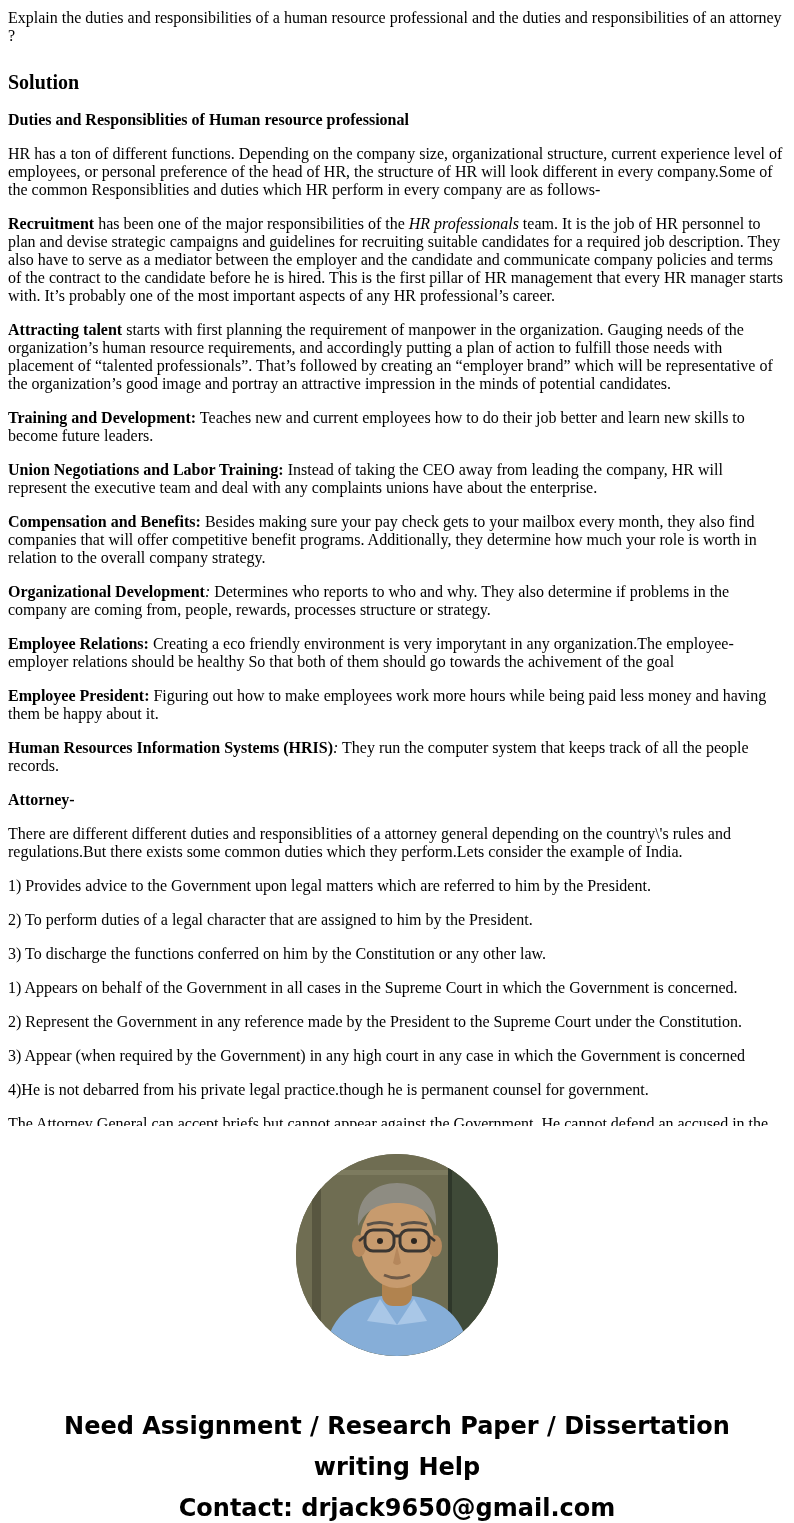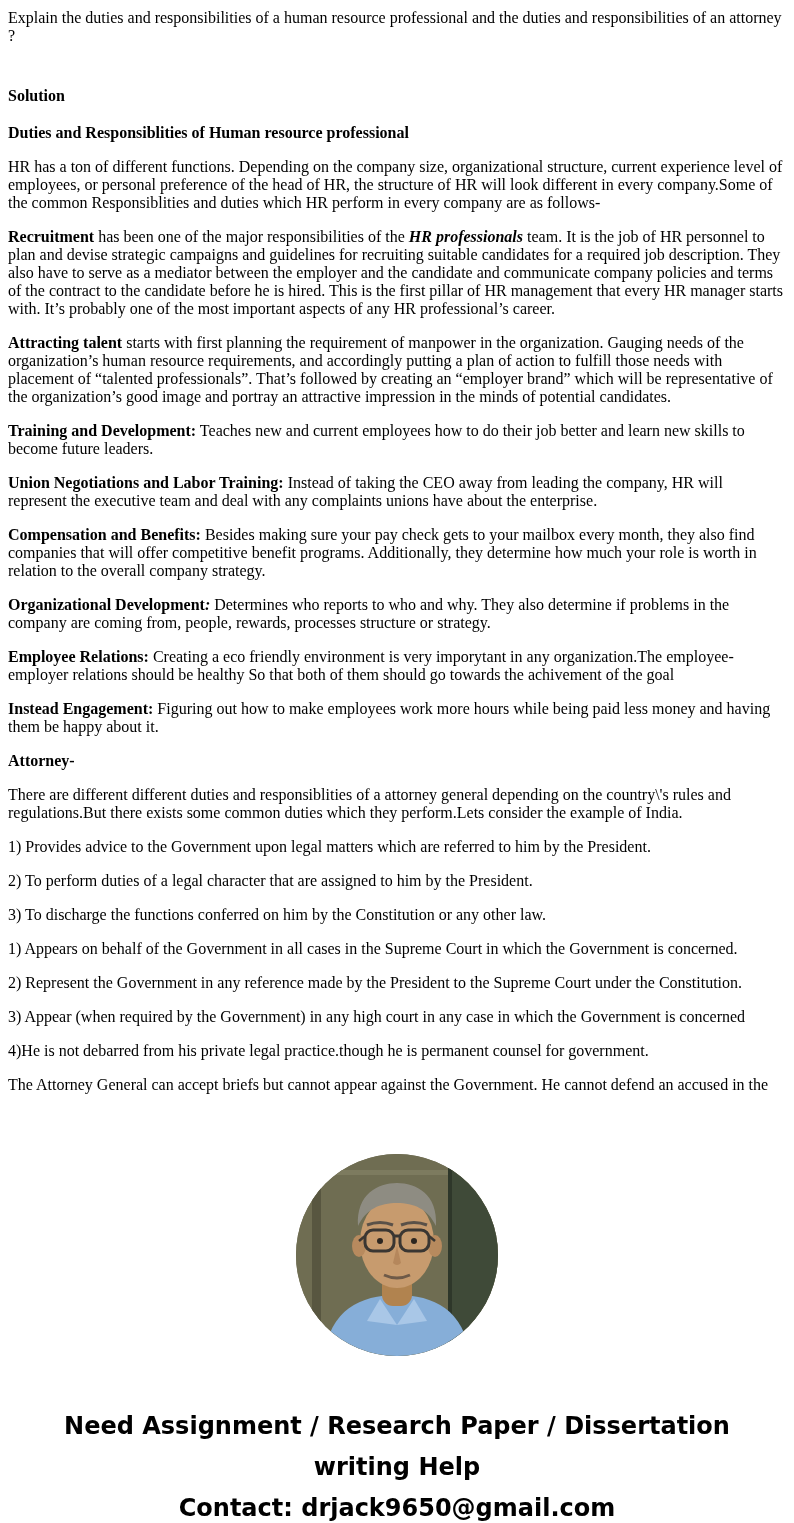--- a/index.html
+++ b/index.html
@@ -20,28 +20,28 @@
     height: 1126px;
     overflow: hidden;
   }
   .doc p {
     margin: 16px 0;
     font-size: 16px;
     line-height: 18px;
   }
   .doc p.question { margin-top: 0; }
   h2.solution {
-    font-size: 16px;
+    font-size: 20px;
     line-height: 23px;
-    margin: 39px 0 17px 0;
+    margin: 26px 0 17px 0;
     font-weight: bold;
   }
   .subhead { font-weight: bold; }
   .lead { font-weight: bold; }
-  .bi { font-weight: bold; font-style: italic; margin-top: 8px; }
+  .bi { font-weight: normal; font-style: italic; margin-top: 8px; }
   .portrait-wrap {
     margin-top: 28px;
     display: flex;
     justify-content: center;
   }
   .portrait {
     width: 202px;
     height: 202px;
     border-radius: 50%;
     overflow: hidden;
@@ -80,22 +80,23 @@
     <p><strong class="lead">Training and Development:</strong><span></span><strong class="bi"></strong><span> Teaches new and current employees how to do their job better and learn new skills to become future leaders.</span></p>
 
     <p><strong class="lead">Union Negotiations and Labor Training:</strong><span></span><strong class="bi"></strong><span> Instead of taking the CEO away from leading the company, HR will represent the executive team and deal with any complaints unions have about the enterprise.</span></p>
 
     <p><strong class="lead">Compensation and Benefits:</strong><span></span><strong class="bi"></strong><span> Besides making sure your pay check gets to your mailbox every month, they also find companies that will offer competitive benefit programs. Additionally, they determine how much your role is worth in relation to the overall company strategy.</span></p>
 
     <p><strong class="lead">Organizational Development</strong><span></span><strong class="bi">:</strong><span> Determines who reports to who and why. They also determine if problems in the company are coming from, people, rewards, processes structure or strategy.</span></p>
 
     <p><strong class="lead">Employee Relations:</strong><span></span><strong class="bi"></strong><span> Creating a eco friendly environment is very imporytant in any organization.The employee-employer relations should be healthy So that both of them should go towards the achivement of the goal</span></p>
 
-    <p><strong class="lead">Instead Engagement:</strong><span></span><strong class="bi"></strong><span> Figuring out how to make employees work more hours while being paid less money and having them be happy about it.</span></p>
+    <p><strong class="lead">Employee President:</strong><span></span><strong class="bi"></strong><span> Figuring out how to make employees work more hours while being paid less money and having them be happy about it.</span></p>
 
+    <p><strong class="lead">Human Resources Information Systems (HRIS)</strong><span></span><strong class="bi">:</strong><span> They run the computer system that keeps track of all the people records.</span></p>
 
     <p class="subhead">Attorney-</p>
 
     <p>There are different different duties and responsiblities of a attorney general depending on the country\'s rules and regulations.But there exists some common duties which they perform.Lets consider the example of India.</p>
 
     <p>1) Provides advice to the Government upon legal matters which are referred to him by the President.</p>
     <p>2) To perform duties of a legal character that are assigned to him by the President.</p>
     <p>3) To discharge the functions conferred on him by the Constitution or any other law.</p>
     <p>1) Appears on behalf of the Government in all cases in the Supreme Court in which the Government is concerned.</p>
     <p>2) Represent the Government in any reference made by the President to the Supreme Court under the Constitution.</p>

